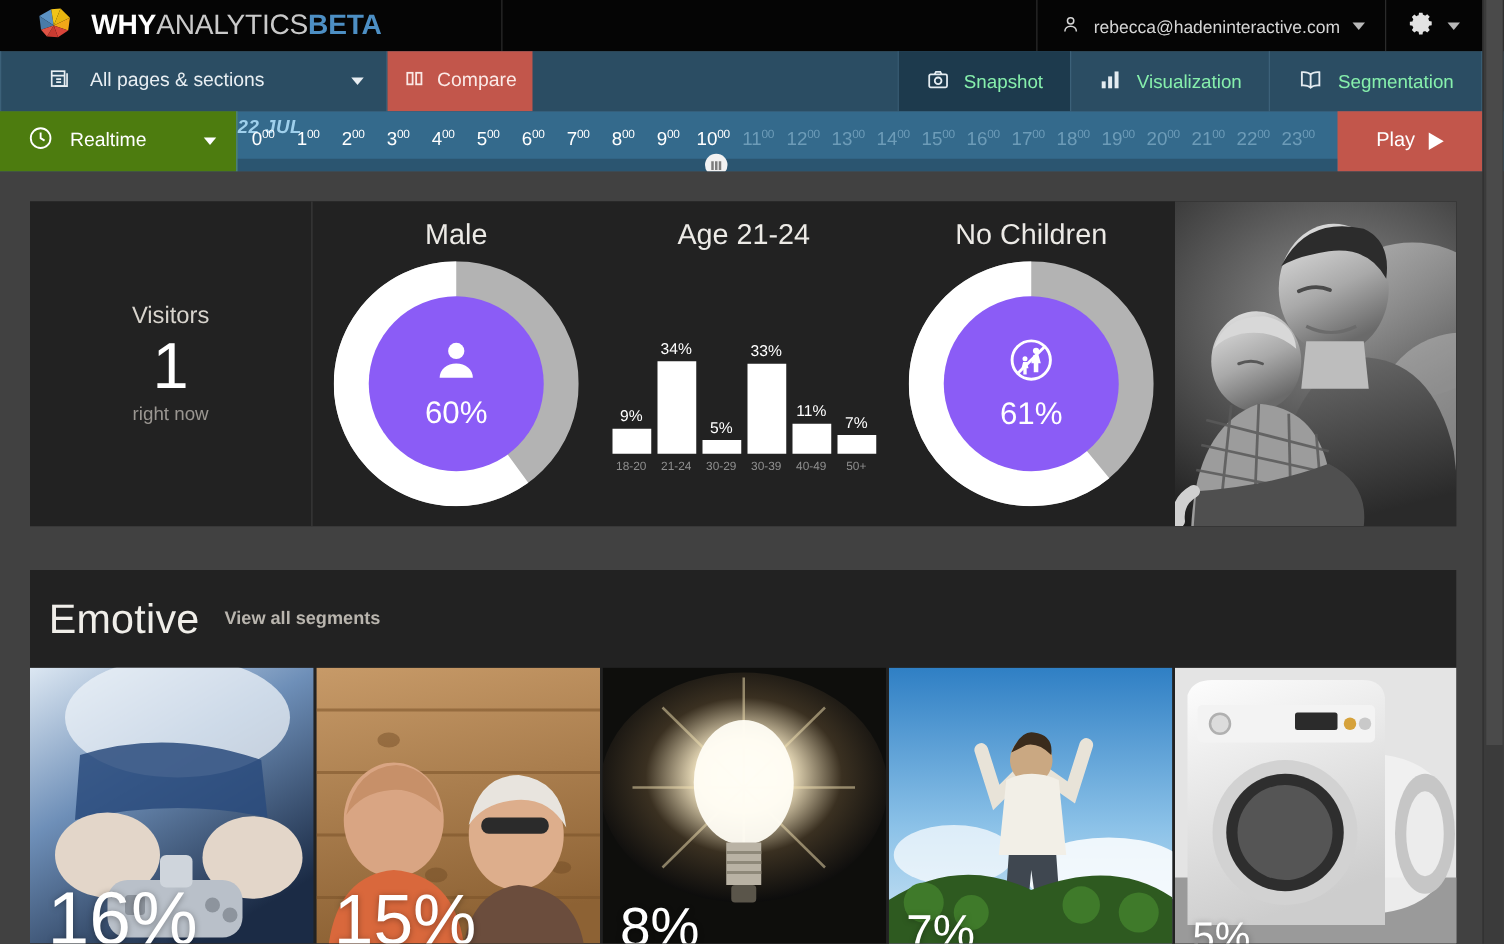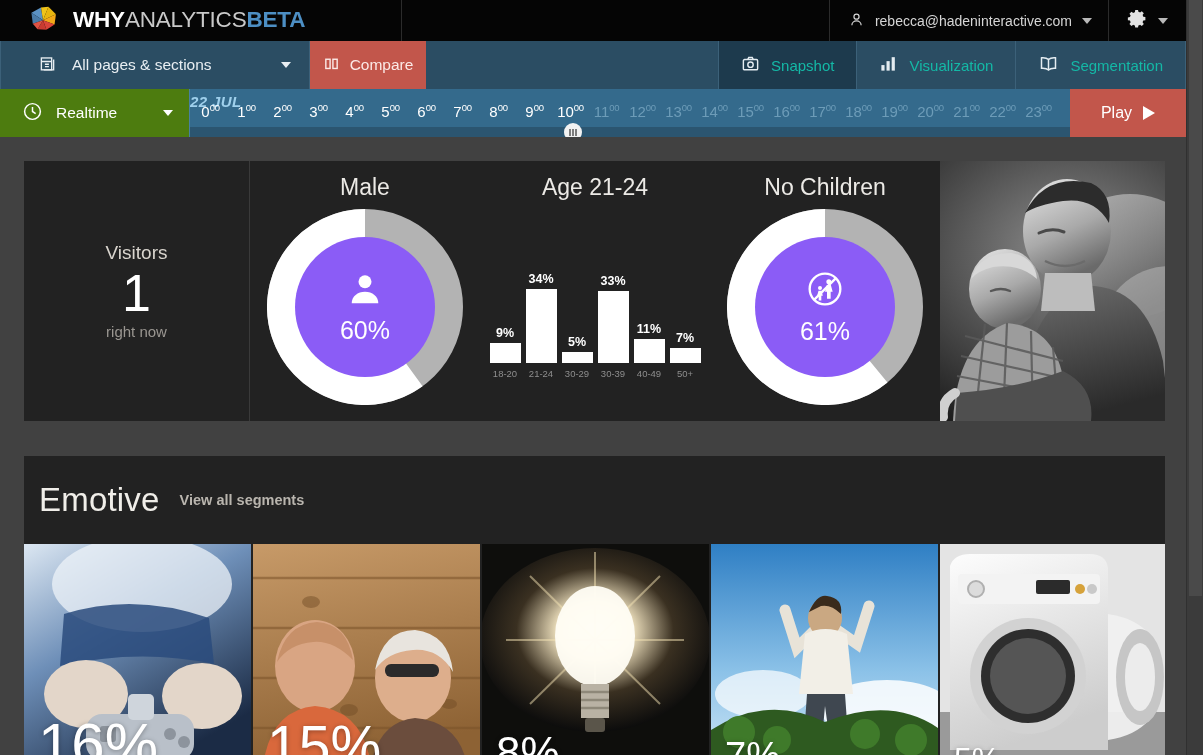--- a/index.html
+++ b/index.html
@@ -69,21 +69,21 @@
   .nav-pages .caret-dn { border-top-color: #e8eef2; margin-left: auto; }
   .nav-compare {
     width: 116px; background: #c2564b;
     display: flex; align-items: center; justify-content: center; gap: 10px;
     color: #fbe9e6; font-size: 15.5px;
   }
   .nav-tabs { margin-left: auto; display: flex; align-items: stretch; }
   .nav-tab {
     display: flex; align-items: center; gap: 11px;
     padding: 0 22px;
-    color: #14b8a6; font-size: 15px; white-space: nowrap;
+    color: #86efac; font-size: 15px; white-space: nowrap;
     border-left: 1px solid #3c6179;
   }
   .nav-tab:last-child { border-right: 1px solid #3c6179; }
   .nav-tab.active { background: #1d3a4d; }
 
   
   .timebar {
     position: absolute; top: 89px; left: 0; width: 1186px; height: 48px;
     background: #346a8c; display: flex; align-items: stretch;
   }
@@ -173,37 +173,37 @@
     display: flex; flex-direction: column;
     align-items: center; justify-content: center; gap: 4px;
   }
   .donut-pct { color: #ffffff; font-size: 25px; font-weight: 300; }
 
   .bars {
     display: flex; align-items: flex-end; gap: 5px;
     height: 120px; margin-top: 58px;
   }
   .bar-col { width: 31px; display: flex; flex-direction: column; align-items: center; }
-  .bar-val { color: #ffffff; font-size: 12.5px; font-weight: bold; margin-bottom: 3px; }
+  .bar-val { color: #ffffff; font-size: 12.5px; font-weight: normal; margin-bottom: 3px; }
   .bar-rect { width: 31px; background: #ffffff; }
   .bar-cat { color: #8e8e8e; font-size: 9.5px; margin-top: 5px; }
 
   .demo-photo {
     flex: 1; position: relative; overflow: hidden;
     background: #3a3a3a;
   }
 
   
   .panel-emotive {
     position: absolute; left: 24px; top: 456px;
     width: 1141px; height: 299px;
     background: #222222; overflow: hidden;
   }
   .emo-head {
-    height: 88px; display: flex; align-items: center;
+    height: 78px; display: flex; align-items: center;
     padding-left: 15px; gap: 20px;
   }
   .emo-title { color: #f0eee9; font-size: 33px; font-weight: 200; letter-spacing: 0.2px; }
   .emo-link { color: #b9b5ae; font-size: 14.5px; font-weight: bold; }
   .emo-tiles { display: flex; gap: 2px; height: 221px; }
   .emo-tile {
     position: relative; overflow: hidden;
     width: 227px; flex: none;
   }
   .emo-pct {

